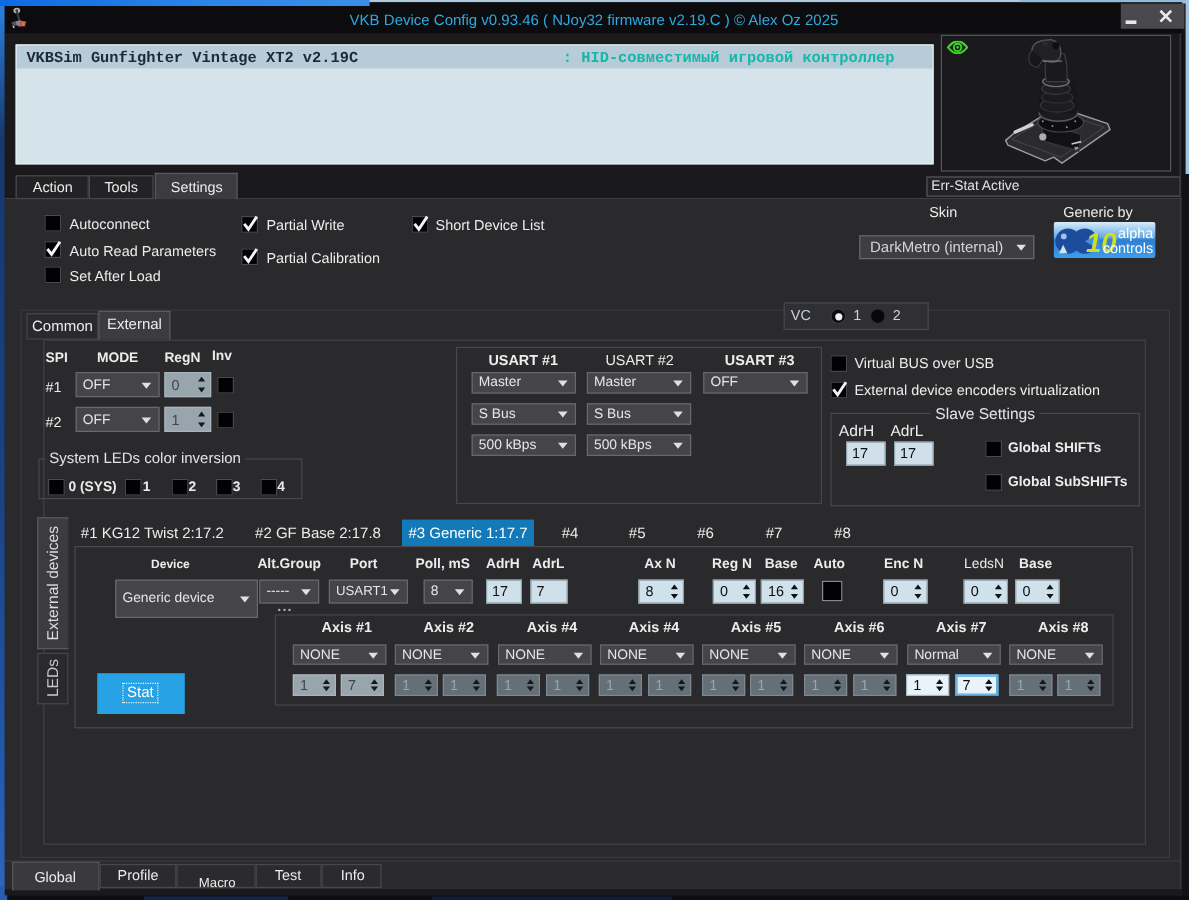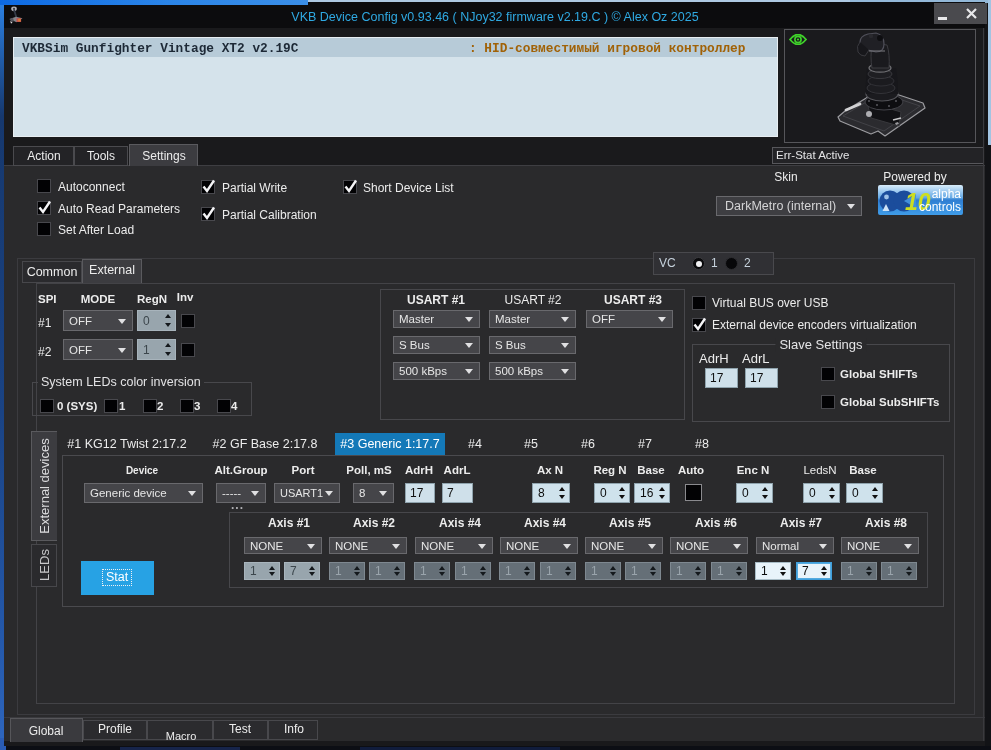--- a/index.html
+++ b/index.html
@@ -51,21 +51,21 @@
   </svg>
 <div class="lb cn" style="left:495px;top:11px;color:#2fa9e2;font-size:12.5px">VKB Device Config v0.93.46 ( NJoy32 firmware v2.19.C ) © Alex Oz 2025</div>
 <div class="a" style="left:934px;top:3px;width:53px;height:21px;background:#4a4a4e"></div>
 <div class="a" style="left:938px;top:17px;width:9px;height:2.5px;background:#e8e8ea"></div>
 <svg class="a" style="left:966px;top:8px" width="11" height="11" viewBox="0 0 11 11">
     <path d="M1 1 L10 10 M10 1 L1 10" stroke="#e8e8ea" stroke-width="2.2"></path>
   </svg>
 <div class="a" style="left:13px;top:37px;width:765px;height:100px;background:#d5e3eb;border:1px solid #e8eef2"></div>
 <div class="a" style="left:14px;top:38px;width:763px;height:19px;background:#b7cbd8"></div>
 <div class="a" style="left:22px;top:41px;font-family:'Liberation Mono',monospace;font-weight:bold;font-size:12.8px;color:#1d2936;white-space:nowrap">VKBSim Gunfighter Vintage XT2 v2.19C</div>
-<div class="a" style="left:469px;top:41px;font-family:'Liberation Mono',monospace;font-weight:bold;font-size:12.8px;color:#a16207;white-space:nowrap">: HID-совместимый игровой контроллер</div>
+<div class="a" style="left:469px;top:41px;font-family:'Liberation Mono',monospace;font-weight:bold;font-size:12.8px;color:#14b8a6;white-space:nowrap">: HID-совместимый игровой контроллер</div>
 <div class="a" style="left:784px;top:29px;width:192px;height:114px;background:#1a1a1d;border:1px solid #56565a"></div>
 <svg class="a" style="left:789px;top:34px" width="18" height="11" viewBox="0 0 18 11">
 <path d="M1 5.5 Q5 0.5 9 0.5 Q13 0.5 17 5.5 Q13 10.5 9 10.5 Q5 10.5 1 5.5 Z" fill="none" stroke="#3fd22a" stroke-width="1.8"></path>
 <circle cx="9" cy="5.5" r="3.1" fill="none" stroke="#3fd22a" stroke-width="1.6"></circle>
 <circle cx="9" cy="5.5" r="1.1" fill="#3fd22a"></circle>
   </svg>
 <svg class="a" style="left:785px;top:30px" width="190" height="112" viewBox="0 0 190 112">
 <g>
 <path d="M53 87 L60 81 L96 59 L138 73 L140 78 L100 106 L93 101 L86 104 L55 91 Z" fill="#2b2b2f" stroke="#9c9ca0" stroke-width="1.2" stroke-linejoin="round"></path>
 <path d="M58 86 L96 63 L135 76 L99 101 Z" fill="none" stroke="#48484c" stroke-width="0.8"></path>
@@ -124,21 +124,21 @@
     <path d="M2.5 7.5 L6 12 L13 1.5" fill="none" stroke="#f4f4f6" stroke-width="2.4"></path>
   </svg>
 <div class="lb" style="left:222px;top:209px">Partial Calibration</div>
 <div class="cb" style="left:343px;top:180px"></div>
 <svg class="chk" style="left:343px;top:179px" viewBox="0 0 15 15">
     <path d="M2.5 7.5 L6 12 L13 1.5" fill="none" stroke="#f4f4f6" stroke-width="2.4"></path>
   </svg>
 <div class="lb" style="left:363px;top:182px">Short Device List</div>
 <div class="lb cn" style="left:786px;top:171px">Skin</div>
 <div class="combo" style="left:716px;top:196px;width:146px;height:20px;background:#3e3e42;color:#d4d4d6;font-size:12.5px;padding-left:8px">DarkMetro (internal)</div>
-<div class="lb cn" style="left:915px;top:171px">Powered by</div>
+<div class="lb cn" style="left:915px;top:171px">Generic by</div>
 <svg class="a" style="left:878px;top:185px" width="85" height="30" viewBox="0 0 85 30">
 <defs>
       <linearGradient id="lg" x1="0" y1="0" x2="0" y2="1">
 <stop offset="0" stop-color="#d8ecfa"></stop>
         <stop offset="0.42" stop-color="#66aae6"></stop>
         <stop offset="0.5" stop-color="#2f7ed2"></stop>
         <stop offset="1" stop-color="#3f9ce8"></stop>
       </linearGradient>
     </defs>
 <rect x="0" y="0" width="85" height="30" rx="2" fill="url(#lg)"></rect>
@@ -236,21 +236,21 @@
 <div class="lb cn" style="left:369px;top:464px;font-size:11.5px;font-weight:bold">Poll, mS</div>
 <div class="lb cn" style="left:419px;top:464px;font-size:11.5px;font-weight:bold">AdrH</div>
 <div class="lb cn" style="left:457px;top:464px;font-size:11.5px;font-weight:bold">AdrL</div>
 <div class="lb cn" style="left:550px;top:464px;font-size:11.5px;font-weight:bold">Ax N</div>
 <div class="lb cn" style="left:610px;top:464px;font-size:11.5px;font-weight:bold">Reg N</div>
 <div class="lb cn" style="left:651px;top:464px;font-size:11.5px;font-weight:bold">Base</div>
 <div class="lb cn" style="left:691px;top:464px;font-size:11.5px;font-weight:bold">Auto</div>
 <div class="lb cn" style="left:753px;top:464px;font-size:11.5px;font-weight:bold">Enc N</div>
 <div class="lb cn" style="left:820px;top:464px;font-size:11.5px;font-weight:normal">LedsN</div>
 <div class="lb cn" style="left:863px;top:464px;font-size:11.5px;font-weight:bold">Base</div>
-<div class="combo" style="left:84px;top:483px;width:119px;height:20px">Generic device</div>
+<div class="combo" style="left:96px;top:483px;width:119px;height:32px">Generic device</div>
 <div class="combo" style="left:216px;top:483px;width:50px;height:20px">-----</div>
 <div class="combo" style="left:274px;top:483px;width:66px;height:20px;font-size:11px">USART1</div>
 <div class="combo" style="left:353px;top:483px;width:41px;height:20px">8</div>
 <div class="tx" style="left:405px;top:483px;width:30px;height:20px">17</div>
 <div class="tx" style="left:442px;top:483px;width:31px;height:20px">7</div>
 <div class="spin " style="left:532px;top:483px;width:38px;height:20px">8<i class="u"></i><i class="d"></i></div>
 <div class="spin " style="left:594px;top:483px;width:36px;height:20px">0<i class="u"></i><i class="d"></i></div>
 <div class="spin " style="left:634px;top:483px;width:36px;height:20px">16<i class="u"></i><i class="d"></i></div>
 <div class="cb big" style="left:685px;top:484px"></div>
 <div class="spin " style="left:736px;top:483px;width:37px;height:20px">0<i class="u"></i><i class="d"></i></div>

